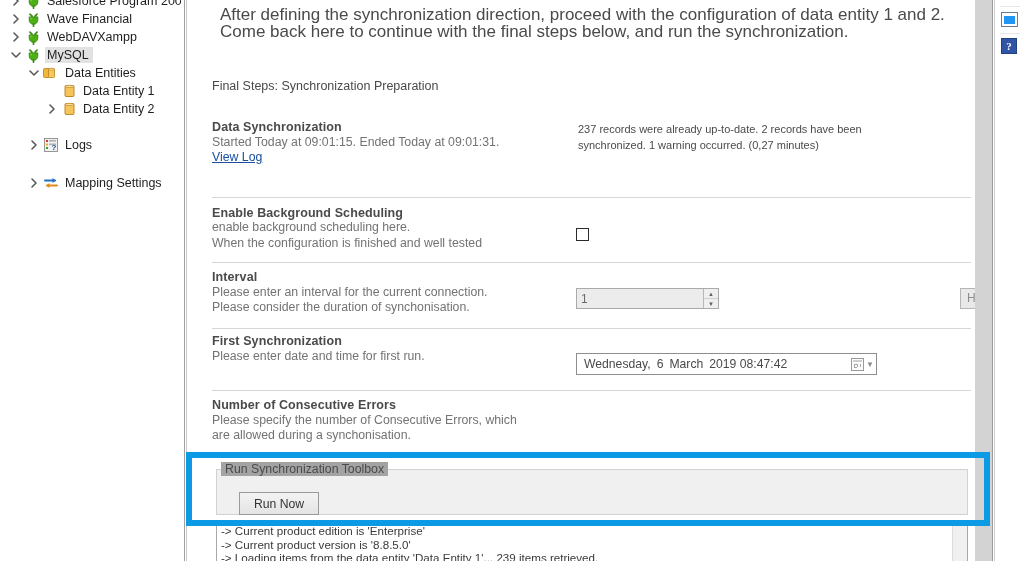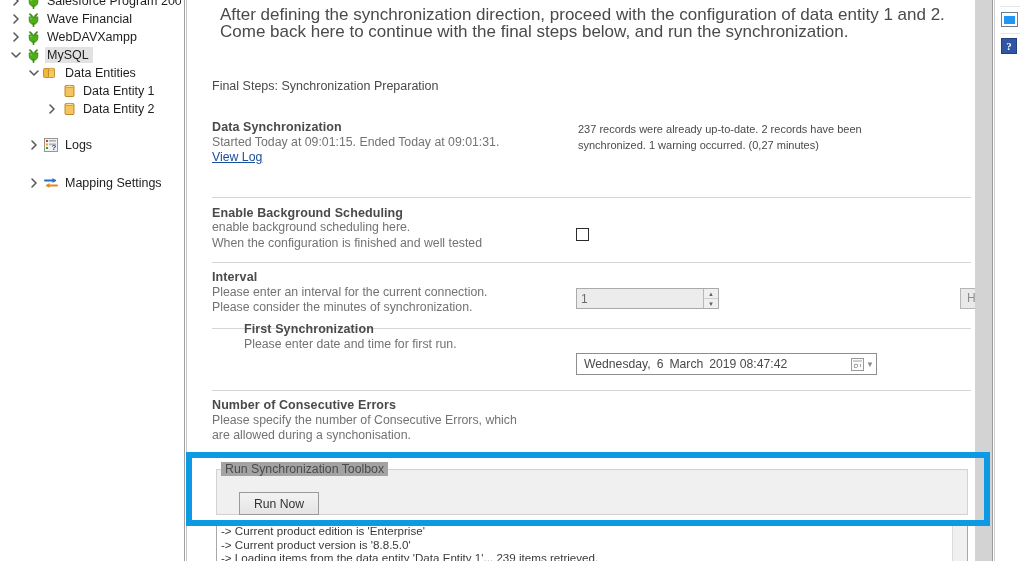--- a/index.html
+++ b/index.html
@@ -531,37 +531,37 @@
     </div>
     <div style="position:absolute; left:383px; top:228px;">
       <span class="wincheck"></span>
     </div>
 
     <div class="hrule" style="top:262px;"></div>
 
     <div class="section" style="top:270px;">
       <div class="sec-title">Interval</div>
       <div class="sec-desc">Please enter an interval for the current connection.</div>
-      <div class="sec-desc" style="margin-top:0;">Please consider the minutes of synchronization.</div>
+      <div class="sec-desc" style="margin-top:0;">Please consider the duration of synchonisation.</div>
     </div>
     <div class="updown" style="position:absolute; left:383px; top:288px; width:143px;">
       <div class="val">1</div>
       <div class="btns">
         <span>▲</span>
         <span>▼</span>
       </div>
     </div>
     <div class="combo" style="position:absolute; left:767px; top:288px;">
       <span class="cv">Hour</span>
 
     </div>
 
     <div class="hrule" style="top:328px;"></div>
 
-    <div class="section" style="top:322px;margin-left:32px;">
+    <div class="section" style="top:334px;">
       <div class="sec-title">First Synchronization</div>
       <div class="sec-desc">Please enter date and time for first run.</div>
     </div>
     <div class="dtp" style="position:absolute; left:383px; top:353px;">
       <div class="dseg">
         <span>Wednesday,</span>
         <span>6</span>
         <span>March</span>
         <span>2019 08:47:42</span>
       </div>

